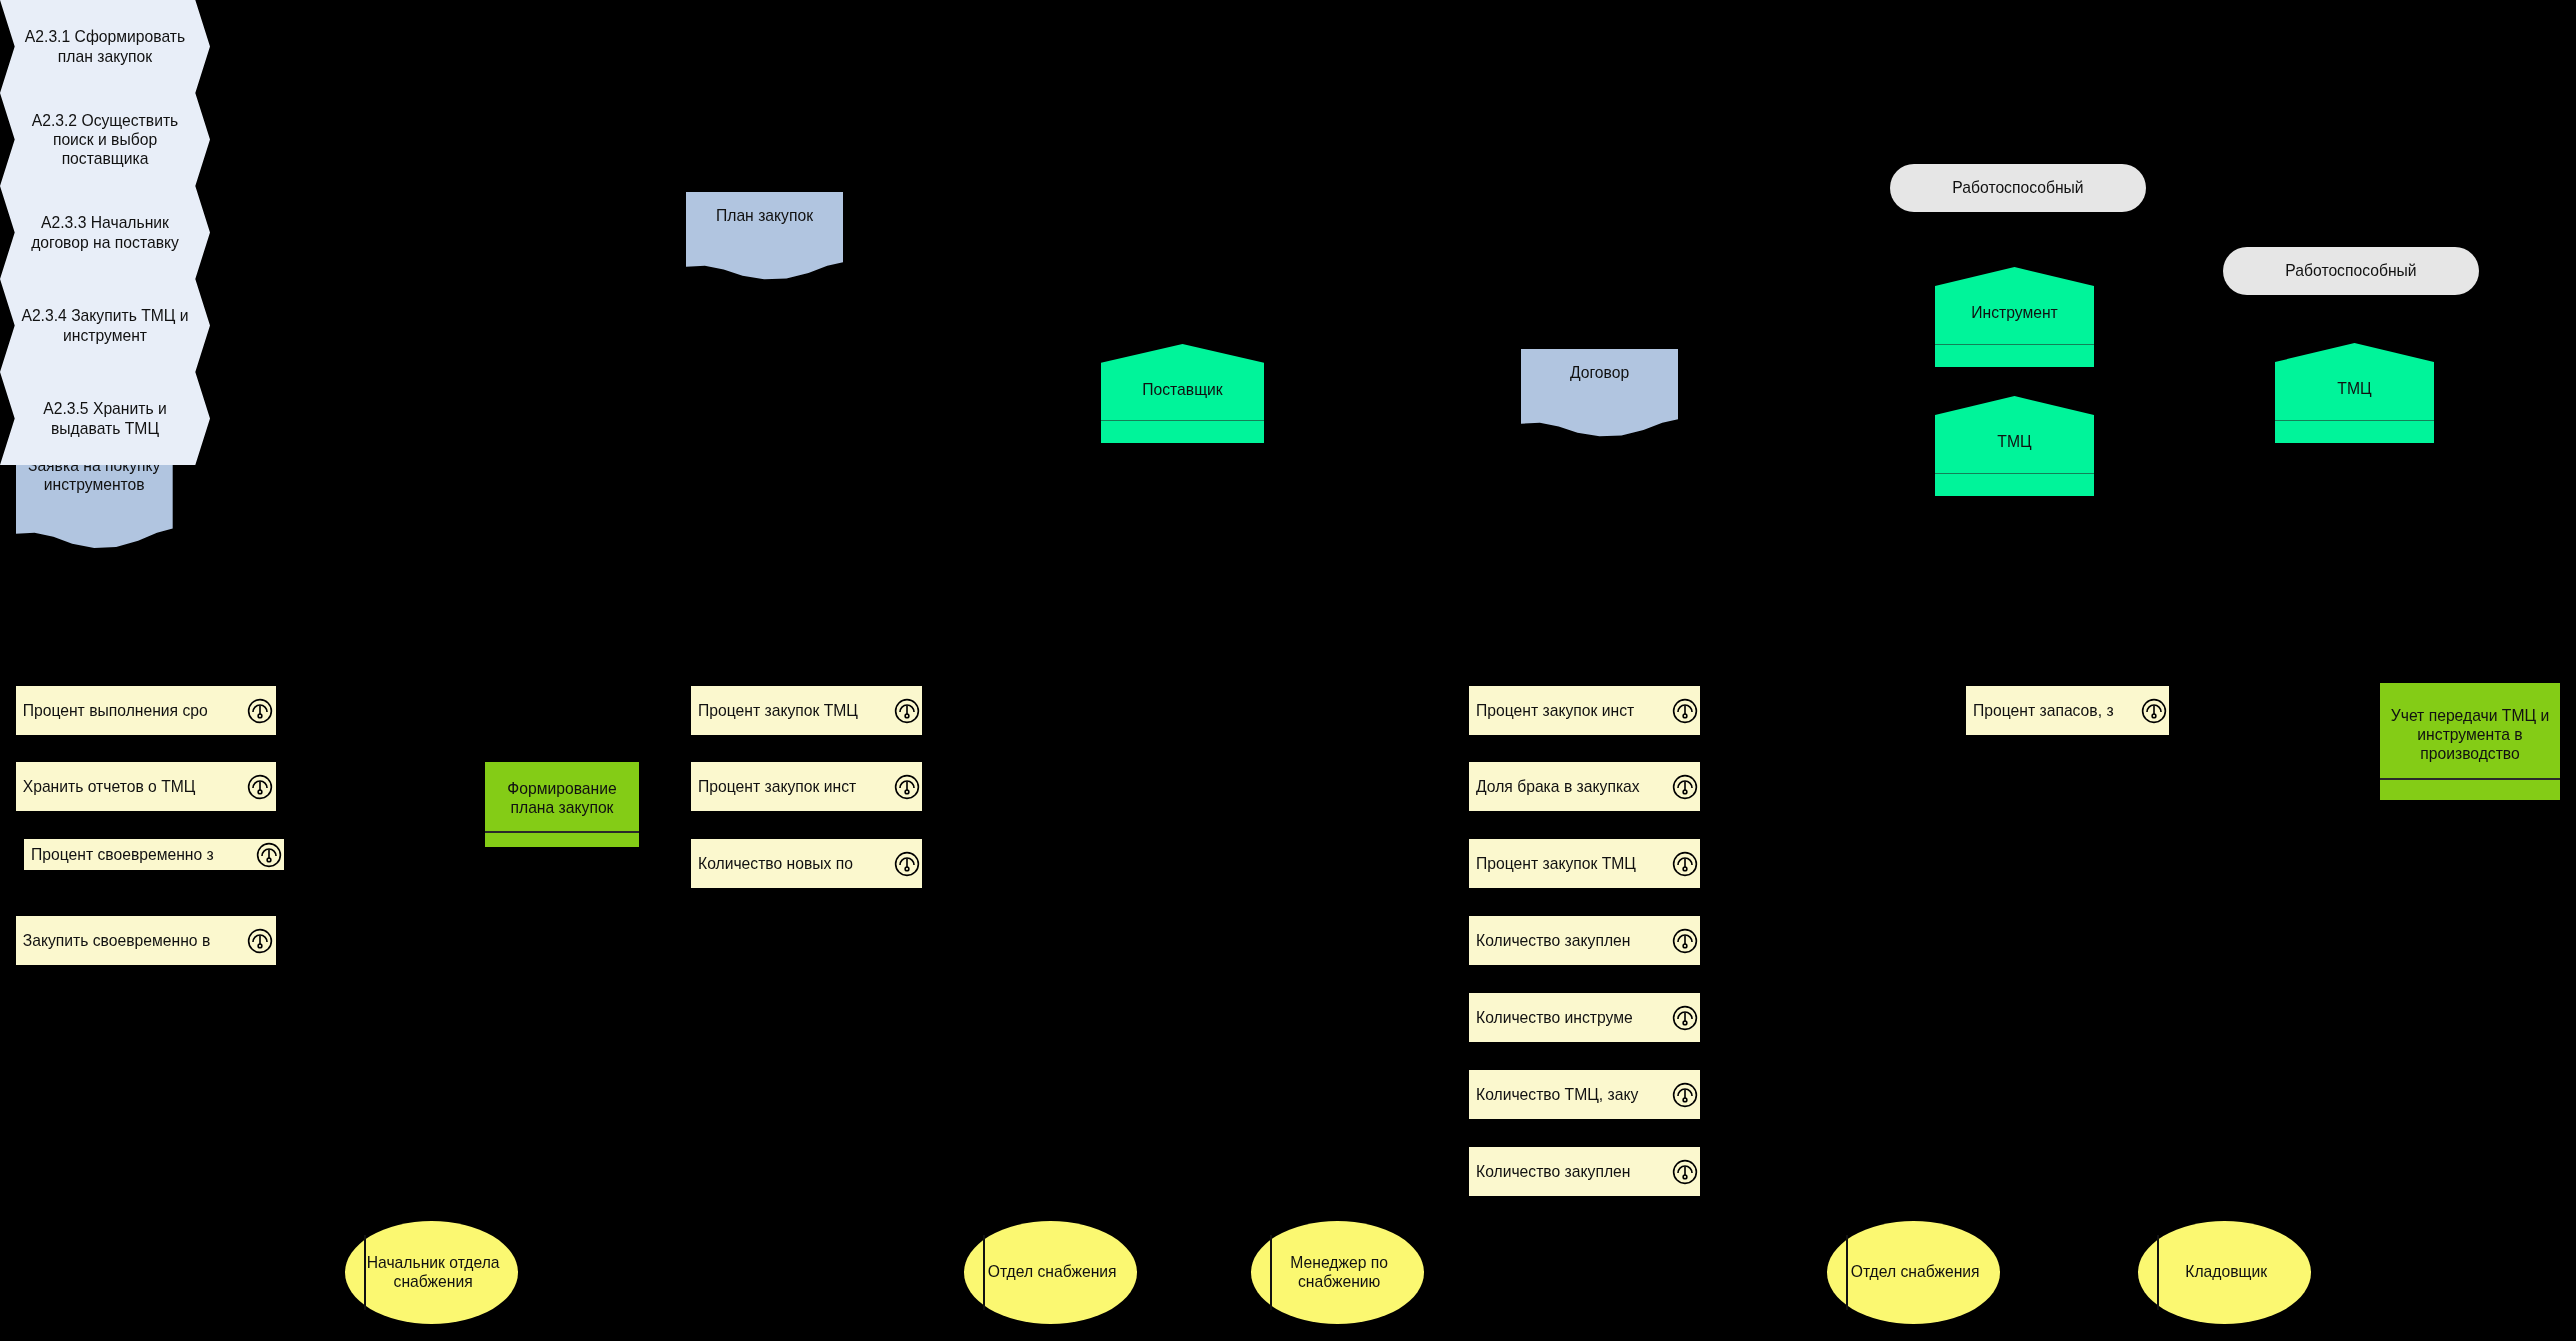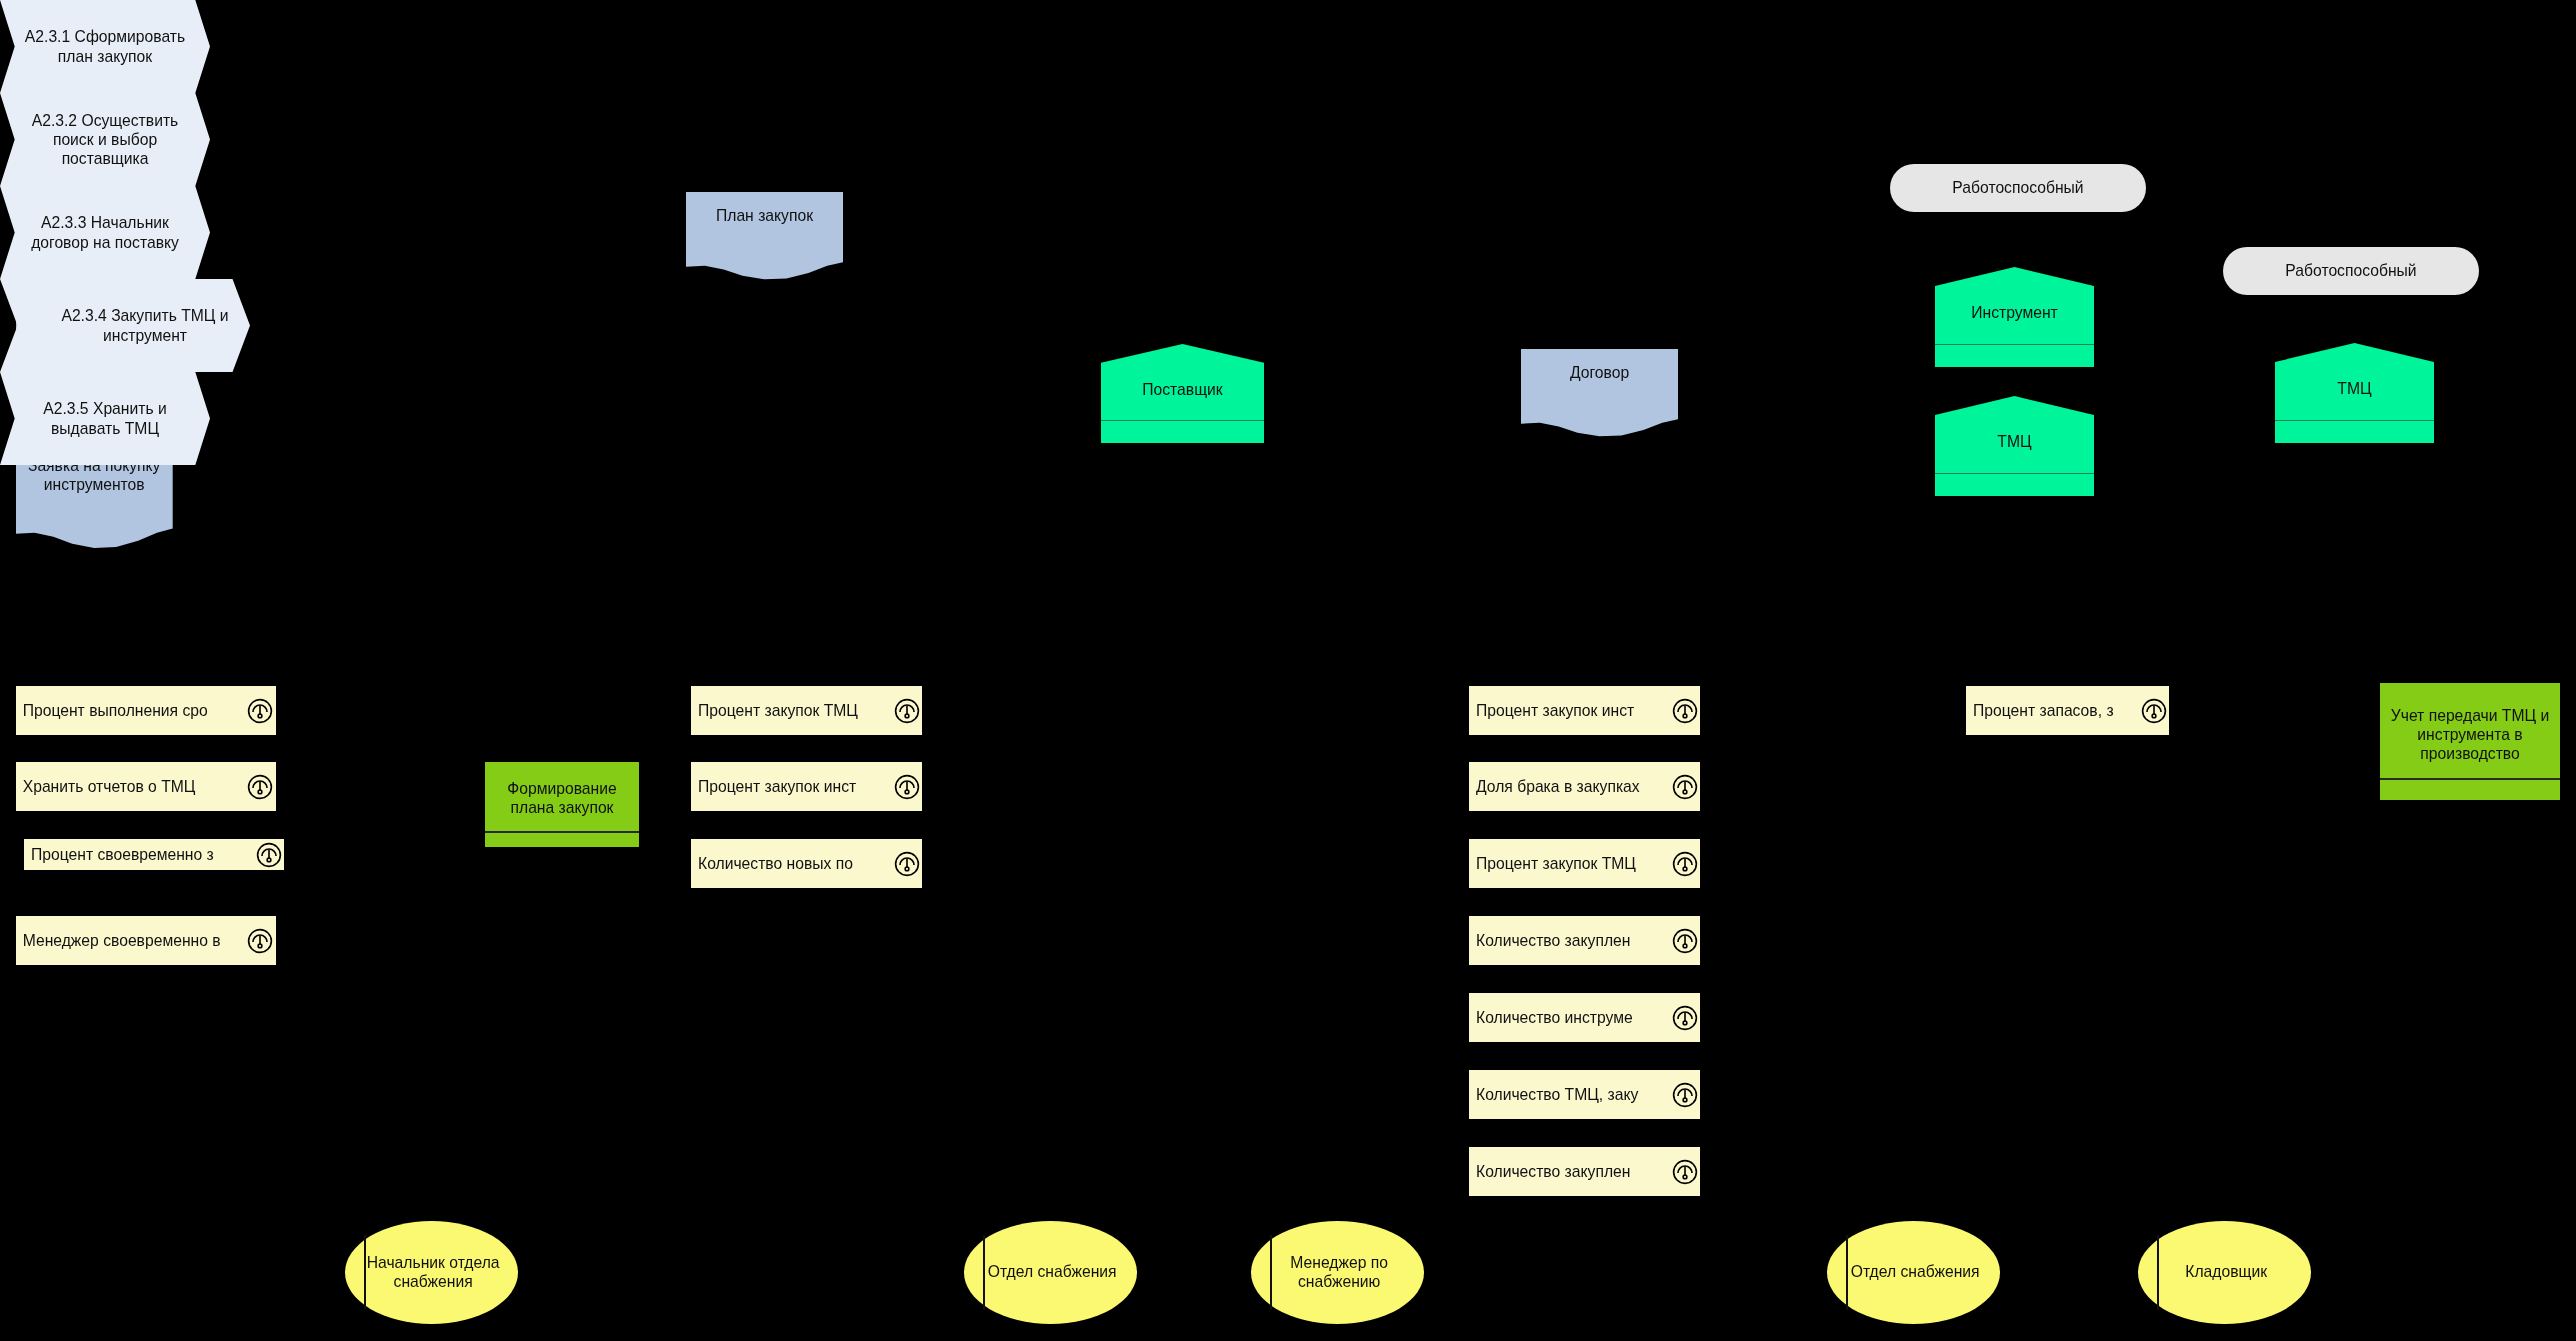--- a/index.html
+++ b/index.html
@@ -184,21 +184,21 @@
   </div>
 
   <div class="proc" style="left:920px;top:529px;width:210px;height:93px;">
     <div class="lbl">A2.3.2 Осуществить поиск и выбор поставщика</div>
   </div>
 
   <div class="proc" style="left:1289px;top:529px;width:210px;height:93px;">
     <div class="lbl">A2.3.3 Начальник договор на поставку</div>
   </div>
 
-  <div class="proc" style="left:1731px;top:529px;width:210px;height:93px;padding-left:40px;">
+  <div class="proc" style="left:1731px;top:529px;width:210px;height:93px;">
     <div class="lbl">A2.3.4 Закупить ТМЦ и инструмент</div>
   </div>
 
   <div class="proc" style="left:2081px;top:529px;width:210px;height:93px;">
     <div class="lbl">A2.3.5 Хранить и выдавать ТМЦ</div>
   </div>
 
   <div class="kpi" style="left:15.7px;top:686px;width:260px;height:49px;">
     <div class="lbl">Процент выполнения сро</div>
     <svg class="gauge" viewBox="0 0 48 48">
@@ -223,21 +223,21 @@
     <div class="lbl">Процент своевременно з</div>
     <svg class="gauge" viewBox="0 0 48 48">
       <circle cx="24" cy="24" r="21" fill="none" stroke="#000" stroke-width="3"></circle>
       <path d="M11 26 A13 13 0 0 1 37 26" fill="none" stroke="#000" stroke-width="3"></path>
       <line x1="24" y1="14" x2="24" y2="31" stroke="#000" stroke-width="3"></line>
       <circle cx="24" cy="33" r="3.4" fill="none" stroke="#000" stroke-width="3"></circle>
     </svg>
   </div>
 
   <div class="kpi" style="left:15.7px;top:916px;width:260px;height:49px;">
-    <div class="lbl">Менеджер своевременно в</div>
+    <div class="lbl">Закупить своевременно в</div>
     <svg class="gauge" viewBox="0 0 48 48">
       <circle cx="24" cy="24" r="21" fill="none" stroke="#000" stroke-width="3"></circle>
       <path d="M11 26 A13 13 0 0 1 37 26" fill="none" stroke="#000" stroke-width="3"></path>
       <line x1="24" y1="14" x2="24" y2="31" stroke="#000" stroke-width="3"></line>
       <circle cx="24" cy="33" r="3.4" fill="none" stroke="#000" stroke-width="3"></circle>
     </svg>
   </div>
 
   <div class="kpi" style="left:691px;top:686px;width:231px;height:49px;">
     <div class="lbl">Процент закупок ТМЦ</div>

